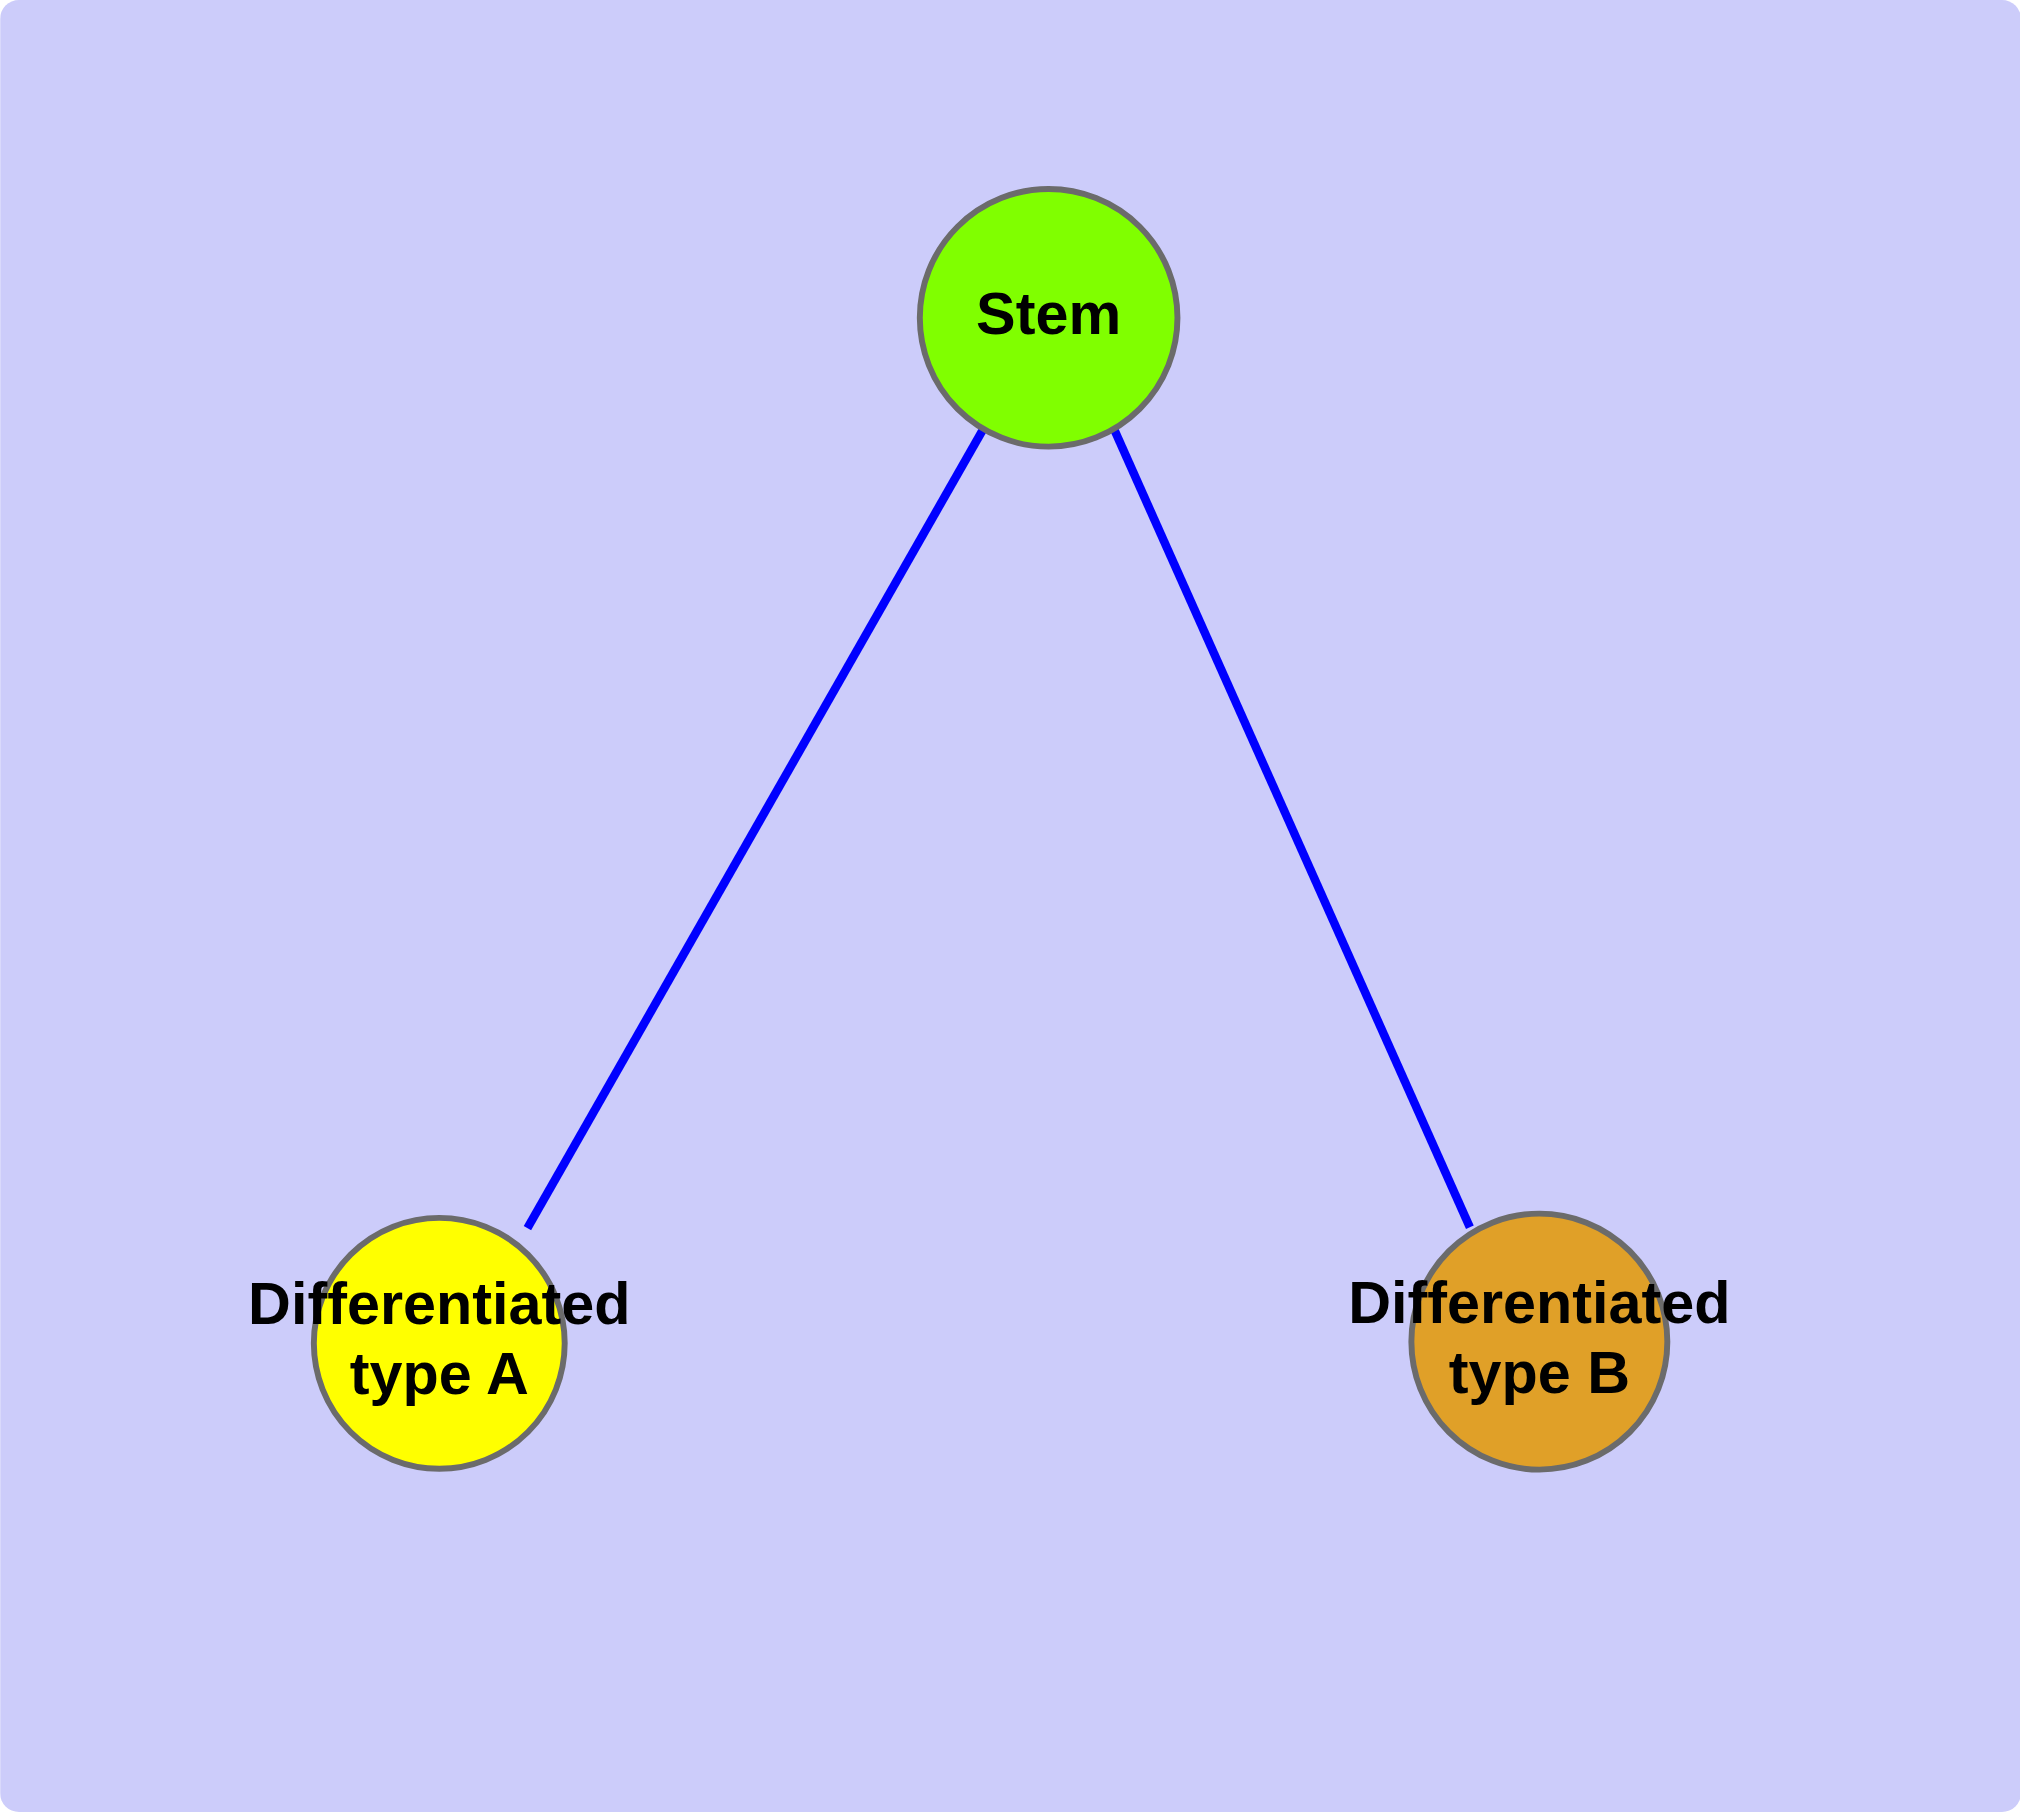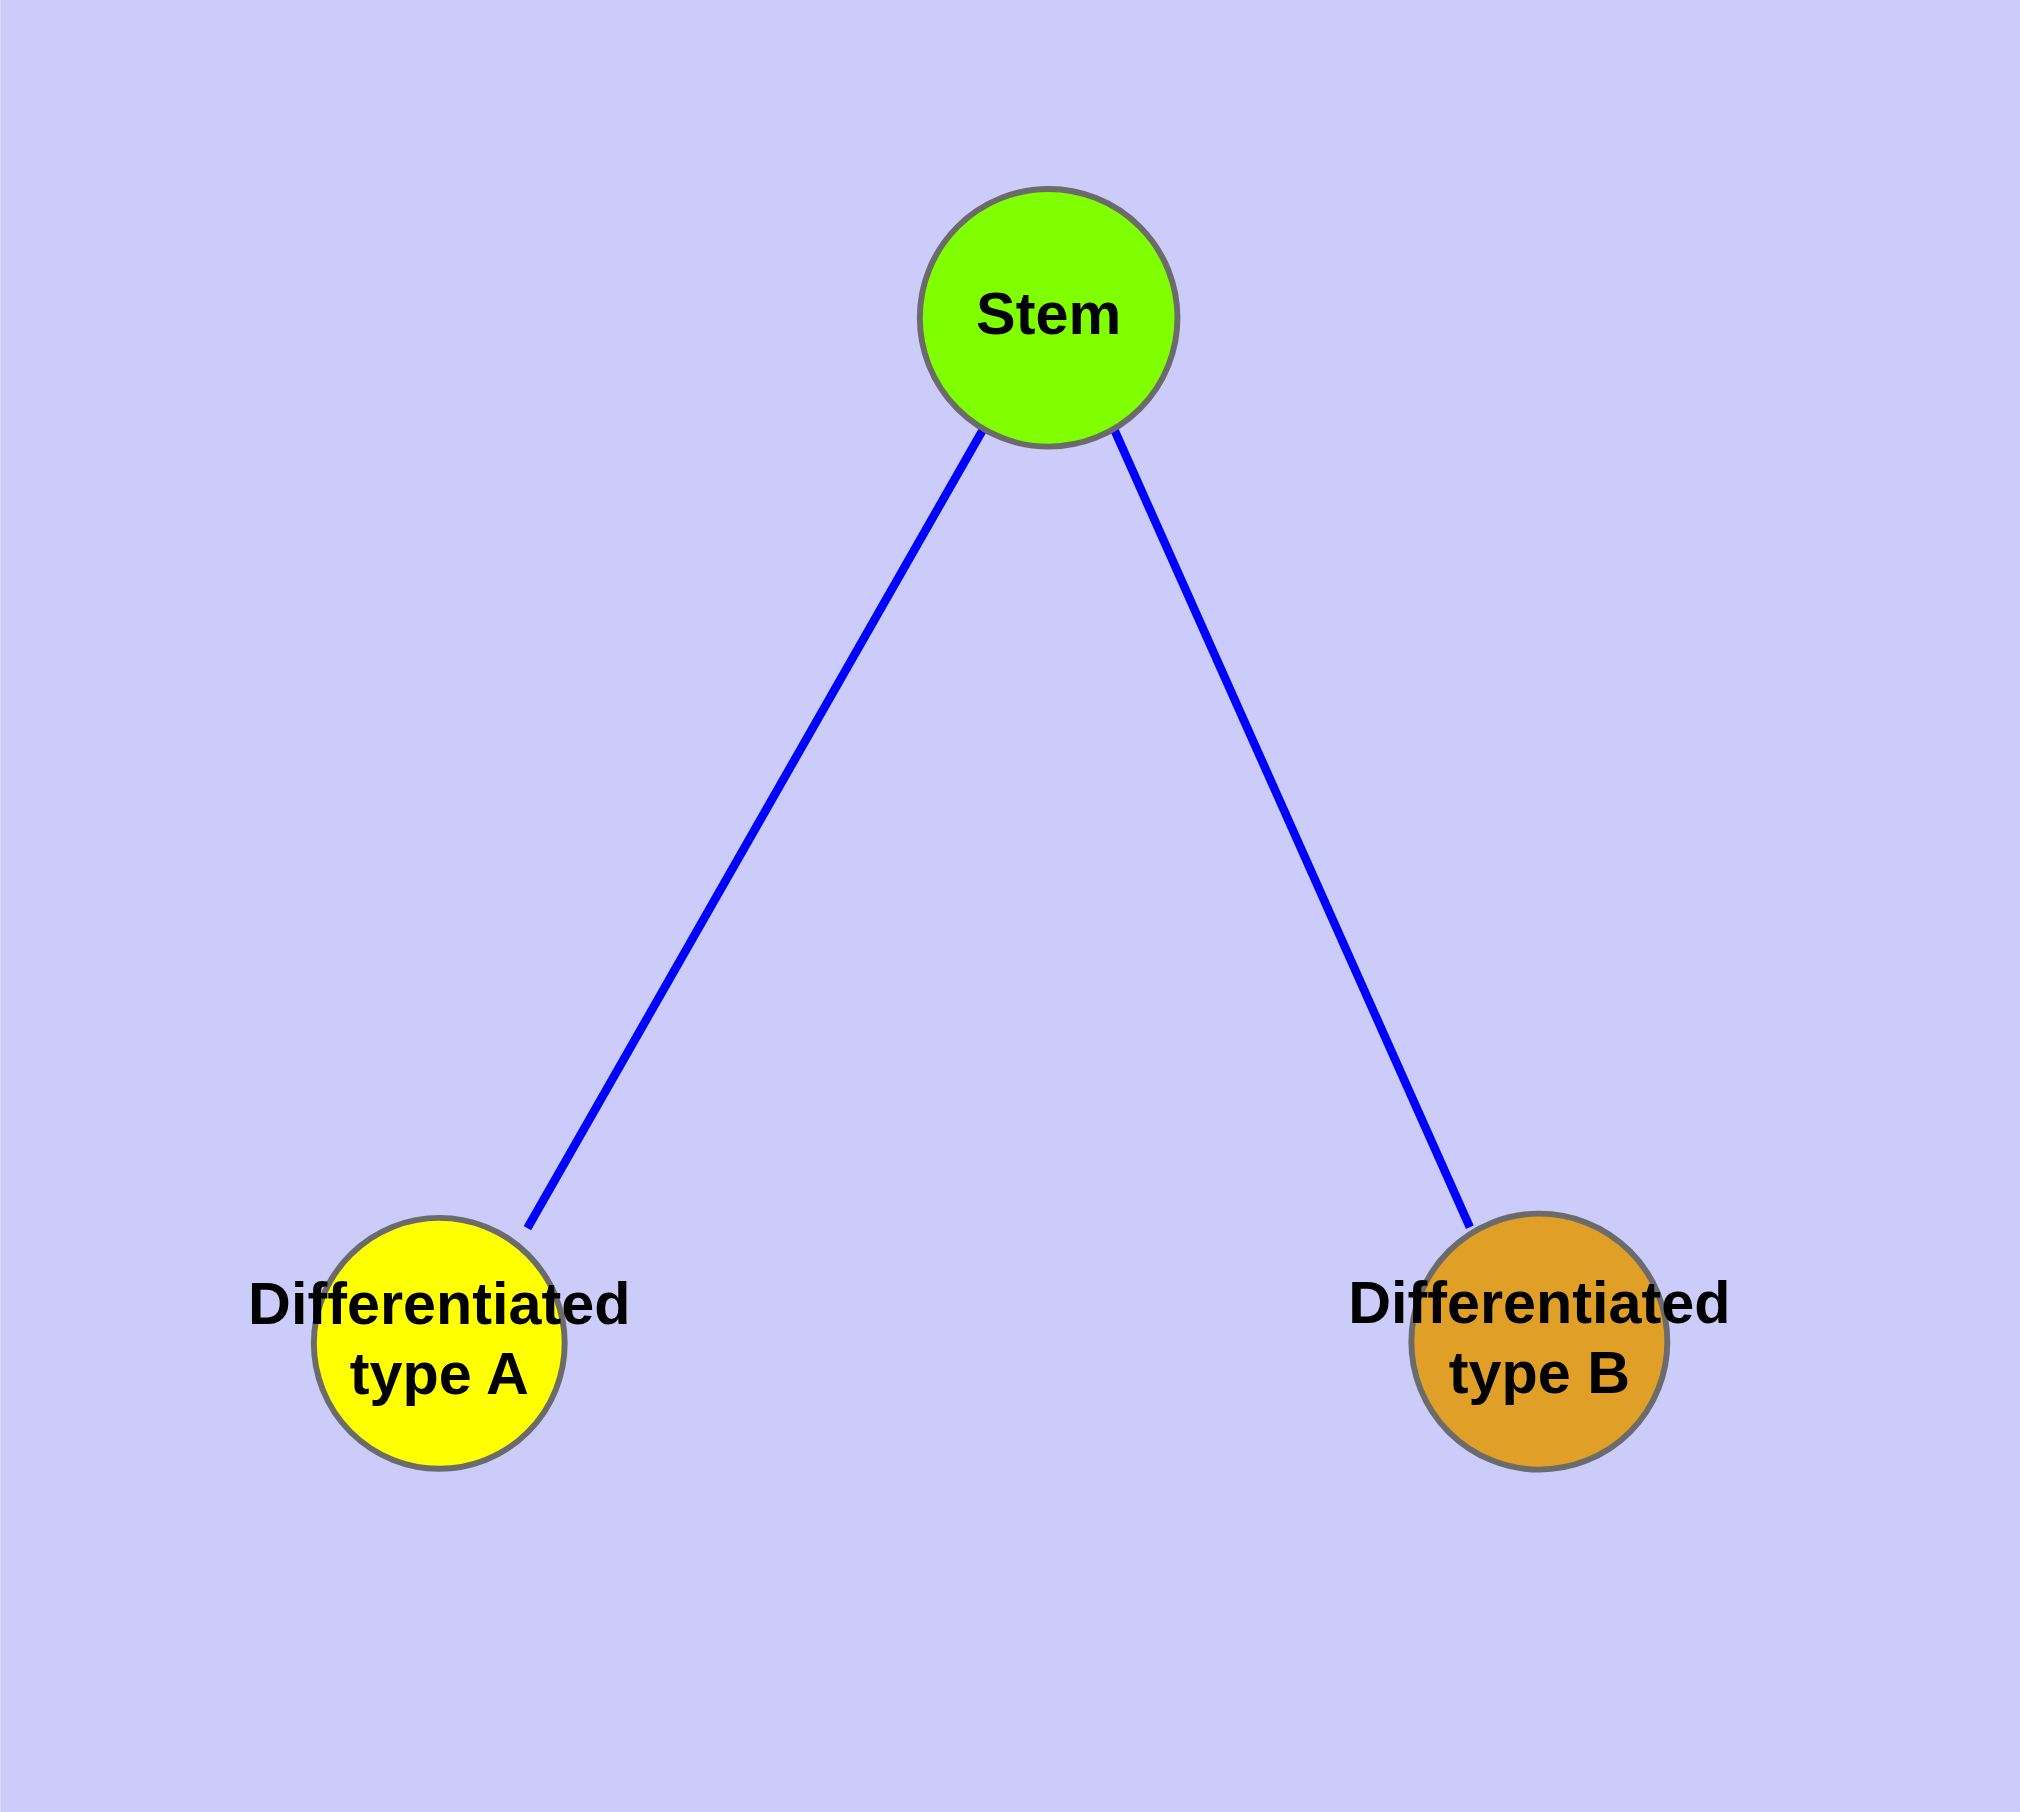--- a/index.html
+++ b/index.html
@@ -7,20 +7,21 @@
     margin: 0;
     padding: 0;
     background: #ffffff;
   }
   #canvas {
     position: relative;
     width: 2021px;
     height: 1812px;
     overflow: hidden;
     font-family: "Liberation Sans", "DejaVu Sans", sans-serif;
+    border-radius: 19px;
   }
   #graph-svg {
     position: absolute;
     inset: 0;
     width: 2021px;
     height: 1812px;
     display: block;
   }
   .node-label {
     font-weight: bold;

